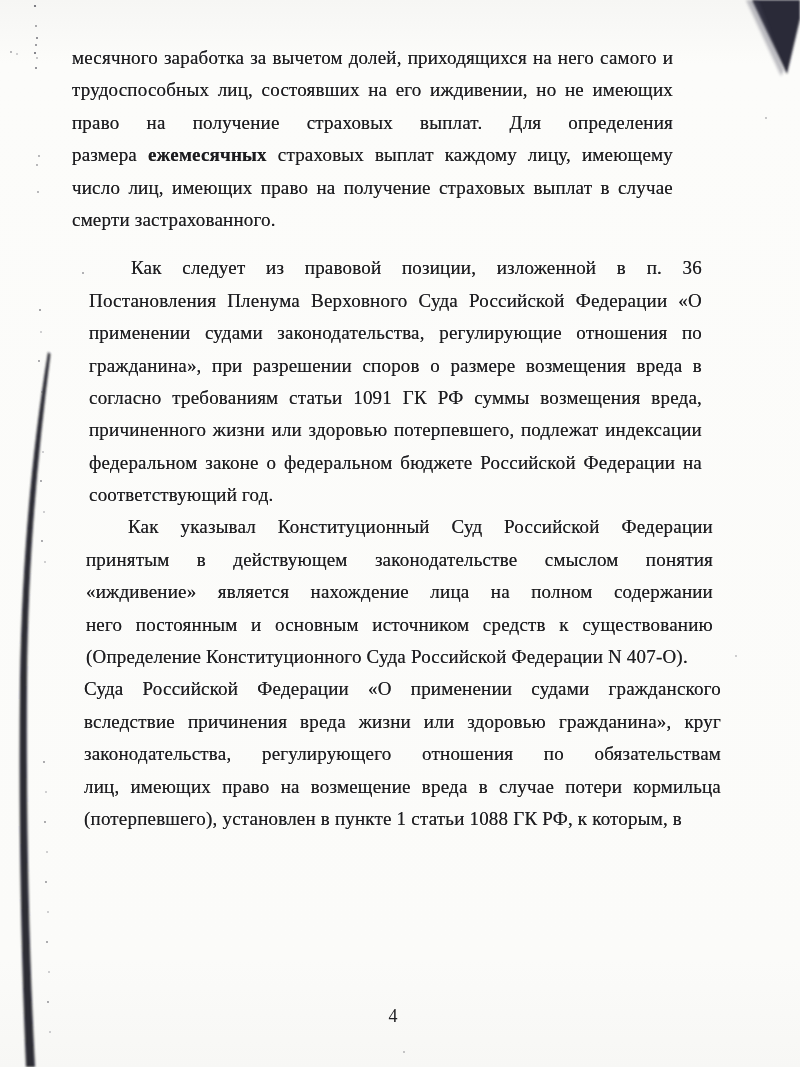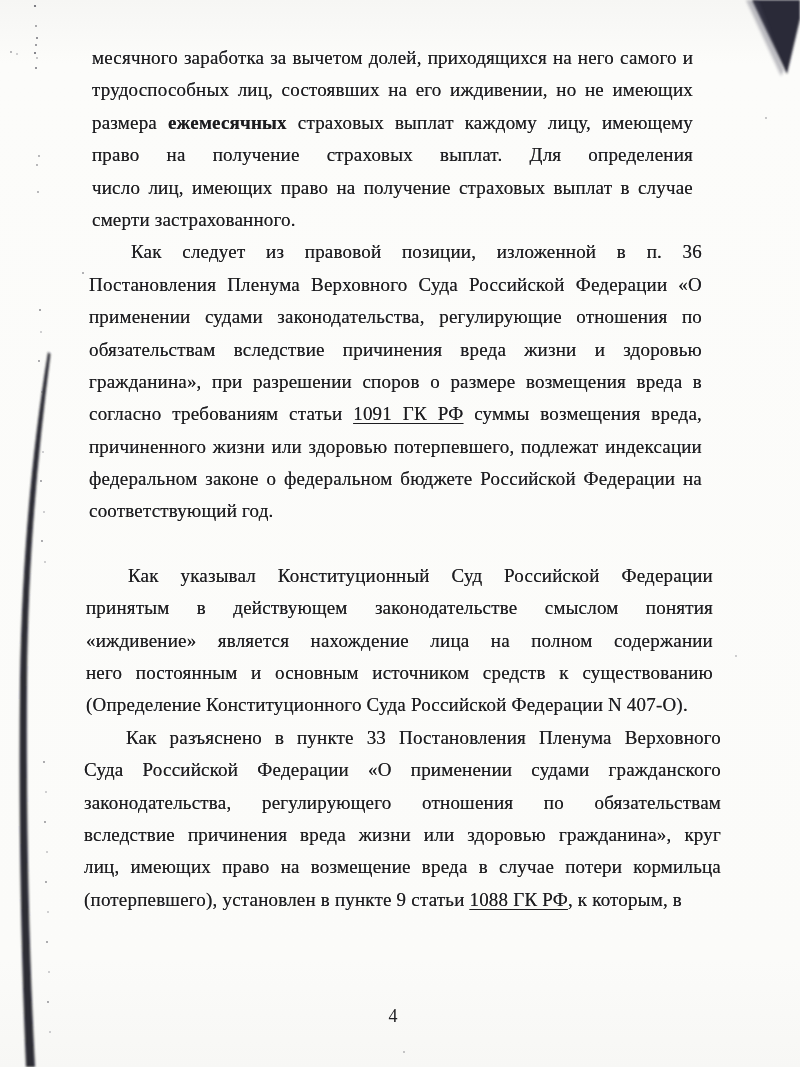--- a/index.html
+++ b/index.html
@@ -14,39 +14,38 @@
     overflow: hidden;
     background: linear-gradient(180deg, #f6f6f4 0%, #fcfcfa 6%, #fbfbf9 90%, #f7f7f5 100%);
     color: #1d1d20;
   }
   #text-block {
     position: absolute;
     top: 42px; left: 0; right: 0;
   }
   .para { position: relative; }
   
-  .p1 { margin-left: 92px; width: 601px; }
-  .p2 { margin-left: 89px; width: 613px; }
-  .p3 { margin-left: 86px; width: 627px; margin-top: 32px; }
+  .p1 { margin-left: 72px; width: 601px; }
+  .p2 { margin-left: 89px; width: 613px; margin-top: 16px; }
+  .p3 { margin-left: 86px; width: 627px; }
   .p4 { margin-left: 84px; width: 637px; }
   .line {
     height: 32.4px;
     line-height: 32.4px;
     font-size: 19px;
     letter-spacing: 0.2px;
     text-align: justify;
     text-align-last: justify;
     overflow: hidden;
     text-shadow: 0 0 0.5px rgba(25,25,30,0.75);
   }
   .line.final { text-align-last: left; }
   .line.indent { text-indent: 42px; }
   .line b { font-weight: bold; }
   .line .u {
-    text-decoration: underline;
     text-underline-offset: 3px;
     text-decoration-thickness: 1.4px;
   }
   .page-number {
     position: absolute;
     top: 1006px; left: 0; right: 14px;
     text-align: center;
     font-size: 18px;
     color: #202024;
   }
@@ -58,50 +57,48 @@
 </style>
 </head>
 <body>
 
 <div class="page">
 
   <div id="text-block">
       <div class="para p1">
         <div class="line"><span>месячного заработка за вычетом долей, приходящихся на него самого и</span></div>
         <div class="line"><span>трудоспособных лиц, состоявших на его иждивении, но не имеющих</span></div>
+        <div class="line"><span>право на получение страховых выплат. Для определения</span></div>
         <div class="line"><span>размера </span><b>ежемесячных</b><span> страховых выплат каждому лицу, имеющему</span></div>
-        <div class="line"><span>право на получение страховых выплат. Для определения</span></div>
         <div class="line"><span>число лиц, имеющих право на получение страховых выплат в случае</span></div>
         <div class="line final"><span>смерти застрахованного.</span></div>
       </div>
       <div class="para p2">
         <div class="line indent"><span>Как следует из правовой позиции, изложенной в п. 36</span></div>
         <div class="line"><span>Постановления Пленума Верховного Суда Российской Федерации «О</span></div>
         <div class="line"><span>применении судами законодательства, регулирующие отношения по</span></div>
-        <div class="line"><span>обязательствам вследствие причинения вреда жизни и здоровью</span></div>
         <div class="line"><span>гражданина», при разрешении споров о размере возмещения вреда в</span></div>
         <div class="line"><span>согласно требованиям статьи </span><span class="u">1091 ГК РФ</span><span> суммы возмещения вреда,</span></div>
         <div class="line"><span>причиненного жизни или здоровью потерпевшего, подлежат индексации</span></div>
         <div class="line"><span>федеральном законе о федеральном бюджете Российской Федерации на</span></div>
         <div class="line final"><span>соответствующий год.</span></div>
       </div>
       <div class="para p3">
         <div class="line indent"><span>Как указывал Конституционный Суд Российской Федерации</span></div>
         <div class="line"><span>принятым в действующем законодательстве смыслом понятия</span></div>
         <div class="line"><span>«иждивение» является нахождение лица на полном содержании</span></div>
         <div class="line"><span>него постоянным и основным источником средств к существованию</span></div>
         <div class="line final"><span>(Определение Конституционного Суда Российской Федерации N 407-О).</span></div>
       </div>
       <div class="para p4">
-        <div class="line indent"><span>Как разъяснено в пункте 33 Постановления Пленума Верховного</span></div>
         <div class="line"><span>Суда Российской Федерации «О применении судами гражданского</span></div>
+        <div class="line"><span>вследствие причинения вреда жизни или здоровью гражданина», круг</span></div>
         <div class="line"><span>законодательства, регулирующего отношения по обязательствам</span></div>
-        <div class="line"><span>вследствие причинения вреда жизни или здоровью гражданина», круг</span></div>
         <div class="line"><span>лиц, имеющих право на возмещение вреда в случае потери кормильца</span></div>
-        <div class="line final"><span>(потерпевшего), установлен в пункте 9 статьи </span><span class="u">1088 ГК РФ</span><span>, к которым, в</span></div>
+        <div class="line final"><span>(потерпевшего), установлен в пункте 1 статьи </span><span class="u">1088 ГК РФ</span><span>, к которым, в</span></div>
       </div>
     </div>
 
   <div class="page-number">4</div>
 
   <svg class="artifacts" viewBox="0 0 800 1067" xmlns="http://www.w3.org/2000/svg" aria-hidden="true">
     <defs>
       <filter id="soft" x="-20%" y="-20%" width="140%" height="140%">
         <feGaussianBlur stdDeviation="0.9"></feGaussianBlur>
       </filter>

